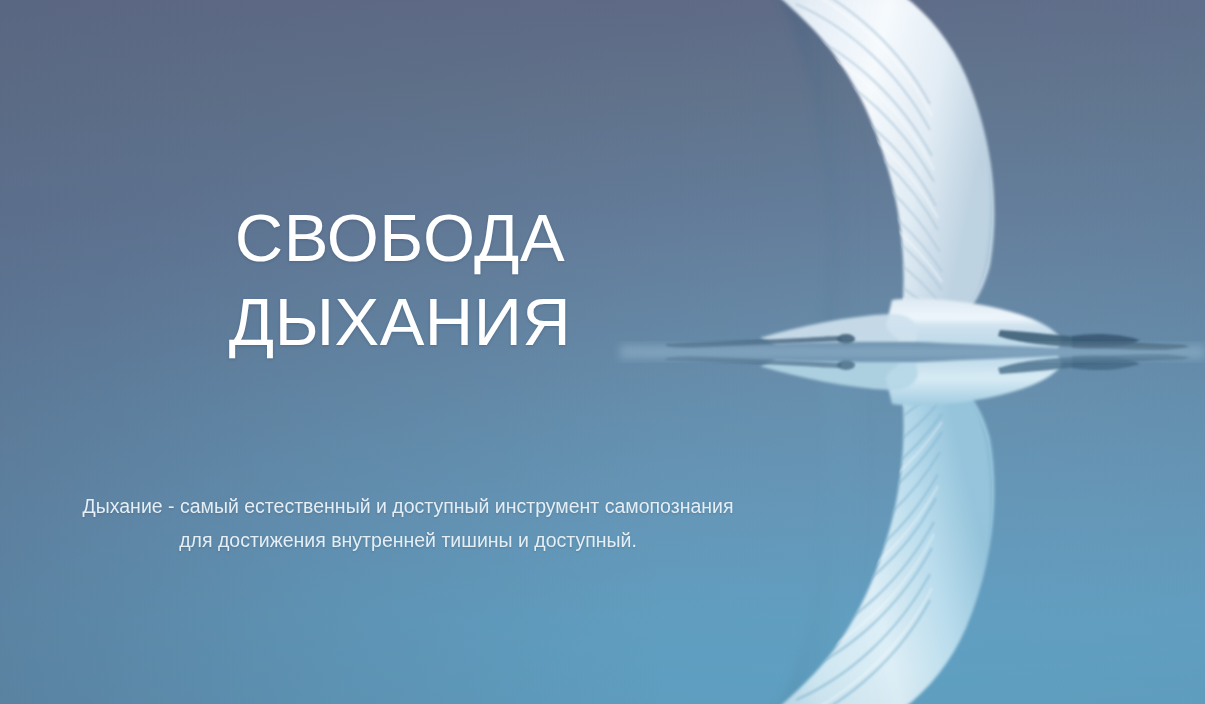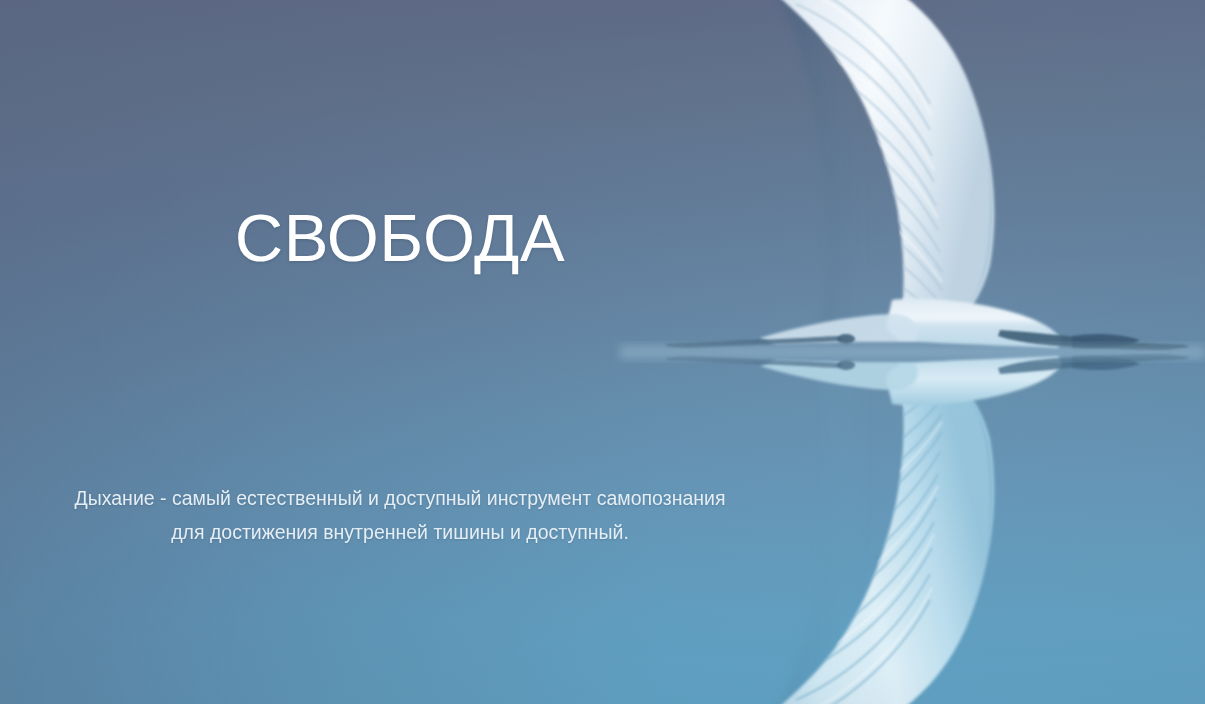--- a/index.html
+++ b/index.html
@@ -95,21 +95,21 @@
   }
   .headline .hl {
     display: block;
     white-space: nowrap;
   }
   .subtitle {
     position: absolute;
     left: 0;
     top: 481px;
     width: 800px;
-    margin: 0;
+    margin: 8px;
     text-align: center;
     color: #e4eef4;
     font-family: "Liberation Sans", sans-serif;
     font-weight: 400;
     font-size: 19.5px;
     line-height: 34px;
     text-shadow: 0 1px 2px rgba(40,60,85,0.22);
     pointer-events: auto;
   }
   .subtitle .sl {
@@ -372,20 +372,21 @@
       </g>
     </svg>
   </div>
 
   <div class="bg-vignette"></div>
 
   <div class="copy">
 
     <h1 class="headline">
       <span class="hl">СВОБОДА</span>
+      <span class="hl">ДЫХАНИЯ</span>
     </h1>
 
     <p class="subtitle">
       <span class="sl">Дыхание - самый естественный и доступный инструмент самопознания</span>
       <span class="sl">для достижения внутренней тишины и доступный.</span>
     </p>
 
   </div>
 </div>
 

